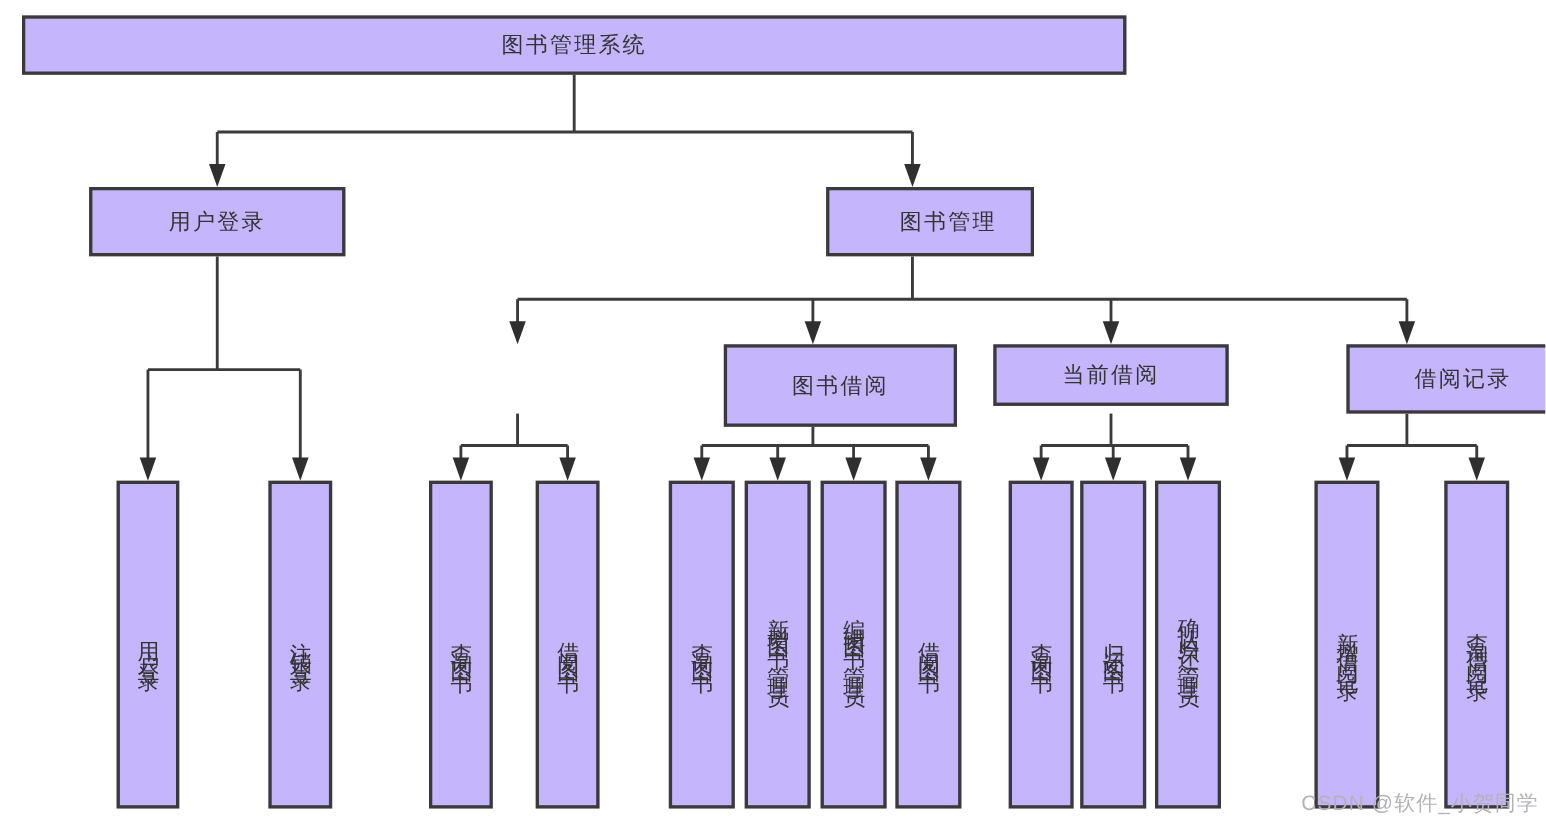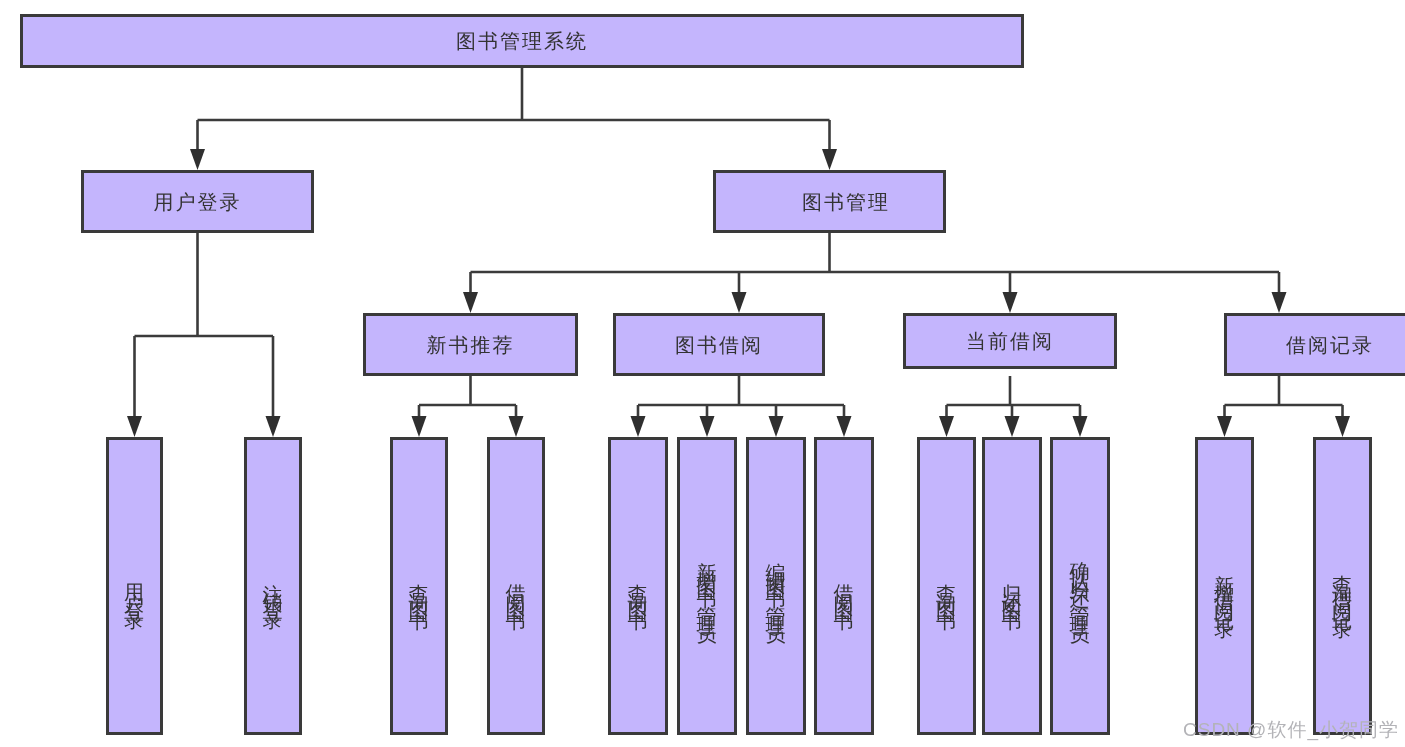--- a/index.html
+++ b/index.html
@@ -111,27 +111,24 @@
       <line x1="1342.5" y1="405" x2="1342.5" y2="421" stroke="#3b3b3b" stroke-width="2.6"></line>
       <polygon points="1335,416 1350,416 1342.5,437" fill="#2f2f2f"></polygon>
     </svg>
   <div id="watermark">CSDN @软件_小贺同学</div>
 <div class="node" style="left: 20px; top: 14px; width: 1004px; height: 54px;">
       <span class="node-label">图书管理系统</span>
     </div>
     <div class="node" style="left: 81px; top: 170px; width: 233px; height: 63px;">
       <span class="node-label">用户登录</span>
     </div>
-    <div class="node" style="left: 713px; top: 170px; width: 233px; height: 63px; padding-left: 33px;">
+    <div class="node" style="left: 751px; top: 170px; width: 189px; height: 63px; padding-left: 33px;">
       <span class="node-label">图书管理</span>
     </div>
-    <div class="node" style="left: 363px; top: 313px; width: 215px; height: 63px;">
-      <span class="node-label">新书推荐</span>
-    </div>
-    <div class="node" style="left: 613px; top: 313px; width: 212px; height: 63px;">
+    <div class="node" style="left: 658px; top: 313px; width: 212px; height: 75px;">
       <span class="node-label">图书借阅</span>
     </div>
     <div class="node" style="left: 903px; top: 313px; width: 214px; height: 56px;">
       <span class="node-label">当前借阅</span>
     </div>
     <div class="node" style="left: 1212px; top: 313px; width: 212px; height: 63px; margin-left: 12px;">
       <span class="node-label">借阅记录</span>
     </div>
     <div class="node vertical" style="left: 106px; top: 437px; width: 57px; height: 298px;">
       <span class="node-label">用户登录</span>

